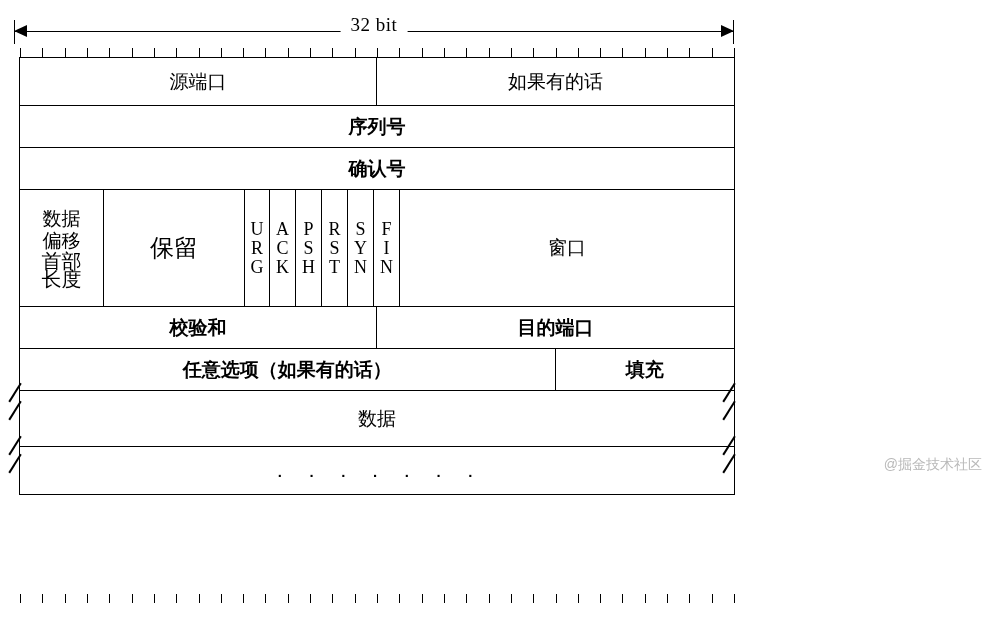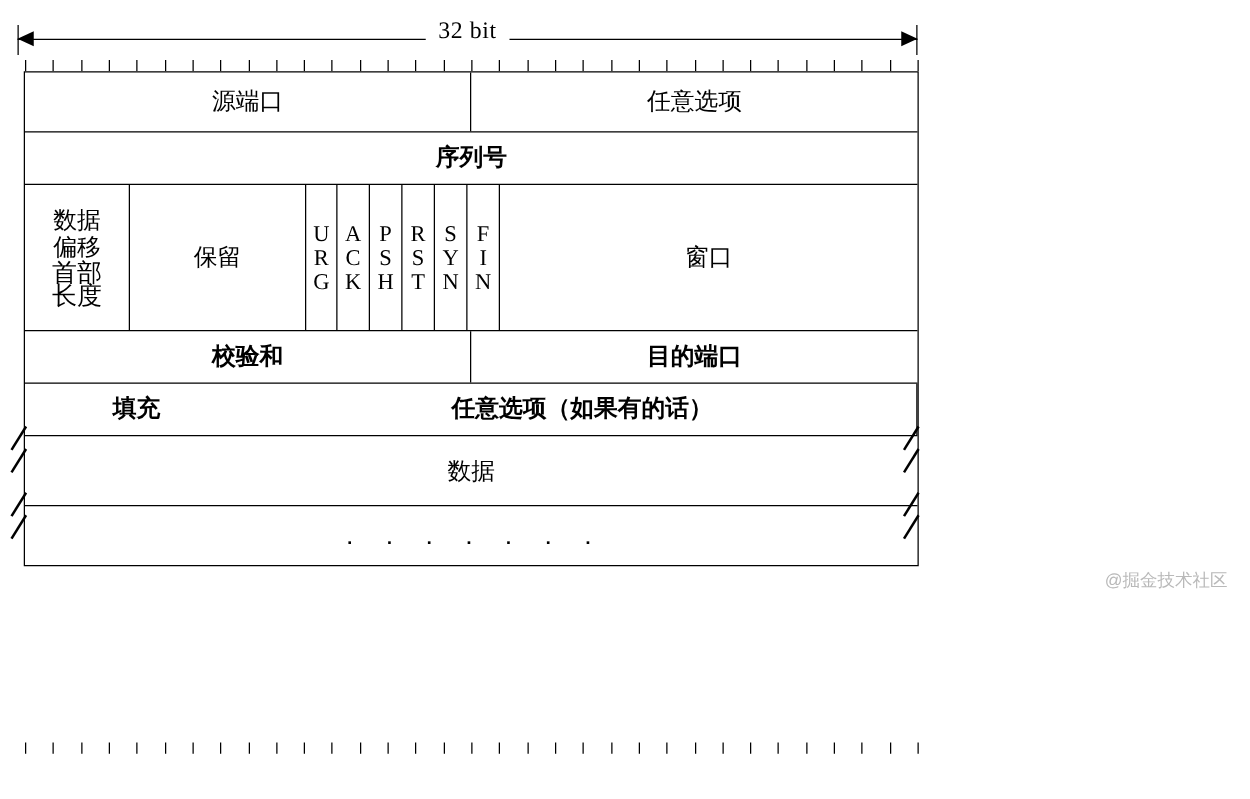--- a/index.html
+++ b/index.html
@@ -38,21 +38,21 @@
 
   
   .flagsrow{display:flex;height:116px;}
   .flagcell{box-sizing:border-box;display:flex;flex-direction:column;align-items:center;justify-content:center;
             font-size:18px;line-height:19px;width:26px;border-right:1.5px solid #000;}
   .flagcell:first-child{border-left:1.5px solid #000;}
   .offset{box-sizing:border-box;width:84px;border-right:1.5px solid #000;display:flex;flex-direction:column;
           align-items:center;justify-content:center;}
   .offset .big{font-size:19px;line-height:22px;}
   .offset .small{font-size:20px;line-height:18px;}
-  .reserve{box-sizing:border-box;width:140px;display:flex;align-items:center;justify-content:center;font-size:19px;}
+  .reserve{box-sizing:border-box;width:140px;display:flex;align-items:center;justify-content:center;font-size:24px;}
   .window{box-sizing:border-box;flex:1;display:flex;align-items:center;justify-content:center;font-size:19px;}
 
   
   .datarow{position:relative;height:55px;display:flex;align-items:center;justify-content:center;
            border-bottom:1.5px solid #000;font-size:19px;}
   .dotsrow{position:relative;height:47px;display:flex;align-items:center;justify-content:center;font-size:19px;letter-spacing:4px;}
 
   .slash{position:absolute;width:26px;height:34px;}
   .slash::before,.slash::after{content:"";position:absolute;left:2px;top:0;width:22px;height:1.5px;background:#000;
       transform-origin:left center;transform:rotate(-58deg);}
@@ -146,27 +146,30 @@
       <i style="left: 647px;"></i>
       <i style="left: 669px;"></i>
       <i style="left: 692px;"></i>
       <i style="left: 714px;"></i>
     </div>
 
   <div class="frame">
 
     <div class="row h44">
       <div class="cell b-r" style="width:50%">源端口</div>
-      <div class="cell" style="width:50%">任意选项</div>
+      <div class="cell" style="width:50%">如果有的话</div>
     </div>
 
     <div class="row h40">
       <div class="cell" style="width:100%">序列号</div>
     </div>
 
+    <div class="row h40">
+      <div class="cell" style="width:100%">确认号</div>
+    </div>
 
     <div class="row">
       <div class="flagsrow" style="width:100%">
         <div class="offset">
           <div class="big">数据</div>
           <div class="big">偏移</div>
           <div class="small">首部</div>
           <div class="small">长度</div>
         </div>
         <div class="reserve">保留</div>
@@ -205,22 +208,22 @@
         <div class="window">窗口</div>
       </div>
     </div>
 
     <div class="row h40">
       <div class="cell b-r" style="width:50%">校验和</div>
       <div class="cell" style="width:50%">目的端口</div>
     </div>
 
     <div class="row h40">
+      <div class="cell b-r" style="width:75%">任意选项（如果有的话）</div>
       <div class="cell" style="width:25%">填充</div>
-      <div class="cell b-r" style="width:75%">任意选项（如果有的话）</div>
     </div>
 
     <div class="datarow">
       <span>数据</span>
       <div class="slash-wrap">
         <div class="slash left" style="top:10px"></div>
         <div class="slash right" style="top:10px"></div>
       </div>
     </div>
 

